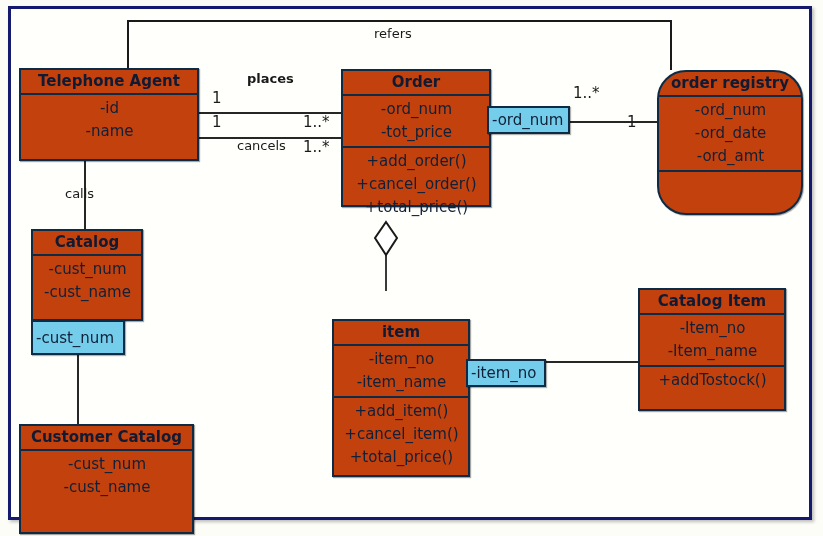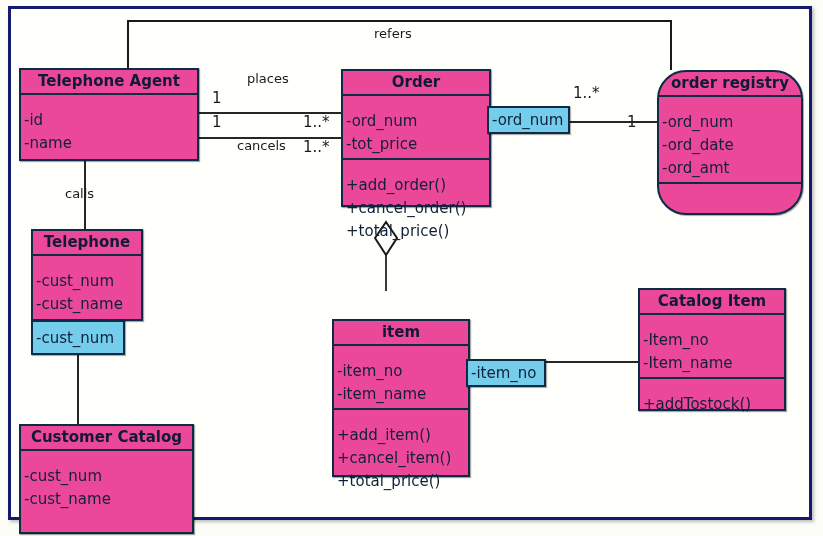--- a/index.html
+++ b/index.html
@@ -34,38 +34,39 @@
   svg#lines {
     position: absolute;
     left: 0;
     top: 0;
     width: 823px;
     height: 536px;
     pointer-events: none;
   }
   .umlbox {
     position: absolute;
-    background: #ec4899;
+    background: #c2410c;
     border: 2px solid #0d2b45;
     box-sizing: border-box;
     box-shadow: 1px 1px 1px rgba(0,0,0,0.35);
   }
   .umlbox .title {
     text-align: center;
     font-weight: bold;
     font-size: 15px;
     color: #111a33;
     padding: 2px 4px 3px 4px;
     border-bottom: 2px solid #0d2b45;
     line-height: 18px;
     letter-spacing: 0px;
   }
   .umlbox .compartment {
-    padding: 14px 2px 2px 3px;
+    padding: 2px 2px 2px 3px;
     border-bottom: 2px solid #0d2b45;
+    text-align: center;
   }
   .umlbox .compartment.last {
     border-bottom: none;
   }
   .umlbox .row {
     font-size: 15px;
     color: #102038;
     line-height: 23px;
     white-space: nowrap;
   }
@@ -145,21 +146,21 @@
   <div class="umlbox" style="left:657px; top:70px; width:146px; height:145px;border-radius:29px;">
     <div class="title">order registry</div>
     <div class="compartment">
       <div class="row">-ord_num</div>
       <div class="row">-ord_date</div>
       <div class="row">-ord_amt</div>
     </div>
   </div>
 
   <div class="umlbox" style="left:31px; top:229px; width:112px; height:92px;">
-    <div class="title">Telephone</div>
+    <div class="title">Catalog</div>
     <div class="compartment last">
       <div class="row">-cust_num</div>
       <div class="row">-cust_name</div>
     </div>
   </div>
 
   <div class="linkbox" style="left:31px; top:320px; width:94px; height:35px; line-height:31px;">-cust_num</div>
 
   <div class="umlbox" style="left:19px; top:424px; width:175px; height:110px;">
     <div class="title">Customer Catalog</div>
@@ -191,21 +192,21 @@
     <div class="compartment last">
       <div class="row">+addTostock()</div>
     </div>
   </div>
 
   <div class="linkbox" style="left:487px; top:106px; width:83px; height:28px;">-ord_num</div>
 
   <div class="linkbox" style="left:466px; top:359px; width:80px; height:28px;">-item_no</div>
 
   <div class="edgelabel" style="left:374px; top:26px;">refers</div>
-  <div class="edgelabel" style="left:247px; top:71px;">places</div>
+  <div class="edgelabel" style="left:247px; top:71px;font-weight:bold;">places</div>
   <div class="edgelabel" style="left:237px; top:138px;">cancels</div>
   <div class="edgelabel" style="left:65px; top:186px;">calls</div>
 
   <div class="mult" style="left:212px; top:89px;">1</div>
   <div class="mult" style="left:303px; top:113px;">1..*</div>
   <div class="mult" style="left:212px; top:113px;">1</div>
   <div class="mult" style="left:303px; top:138px;">1..*</div>
   <div class="mult" style="left:573px; top:84px;">1..*</div>
   <div class="mult" style="left:627px; top:113px;">1</div>
 </div>

